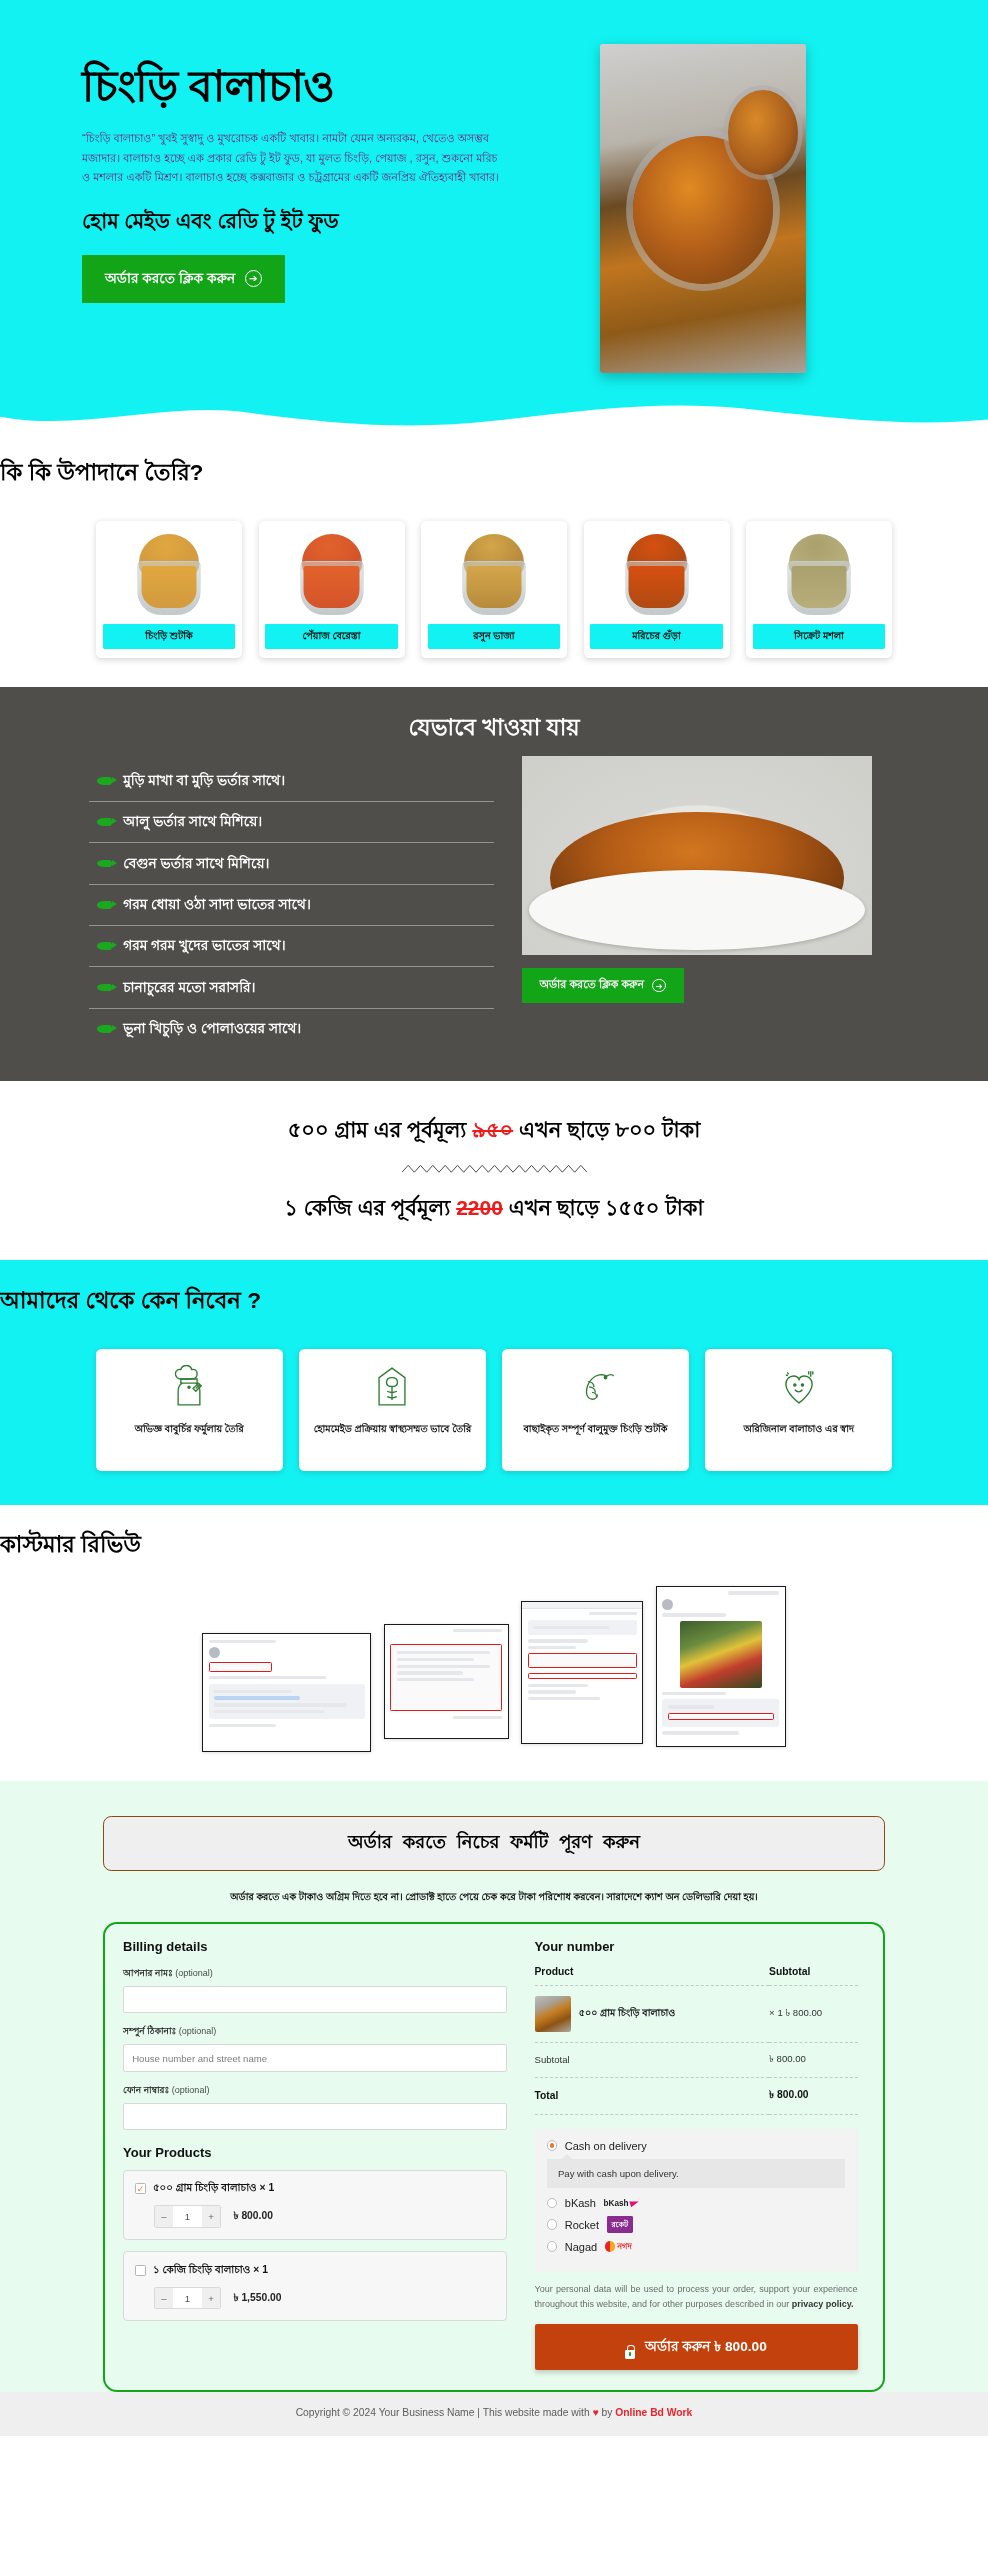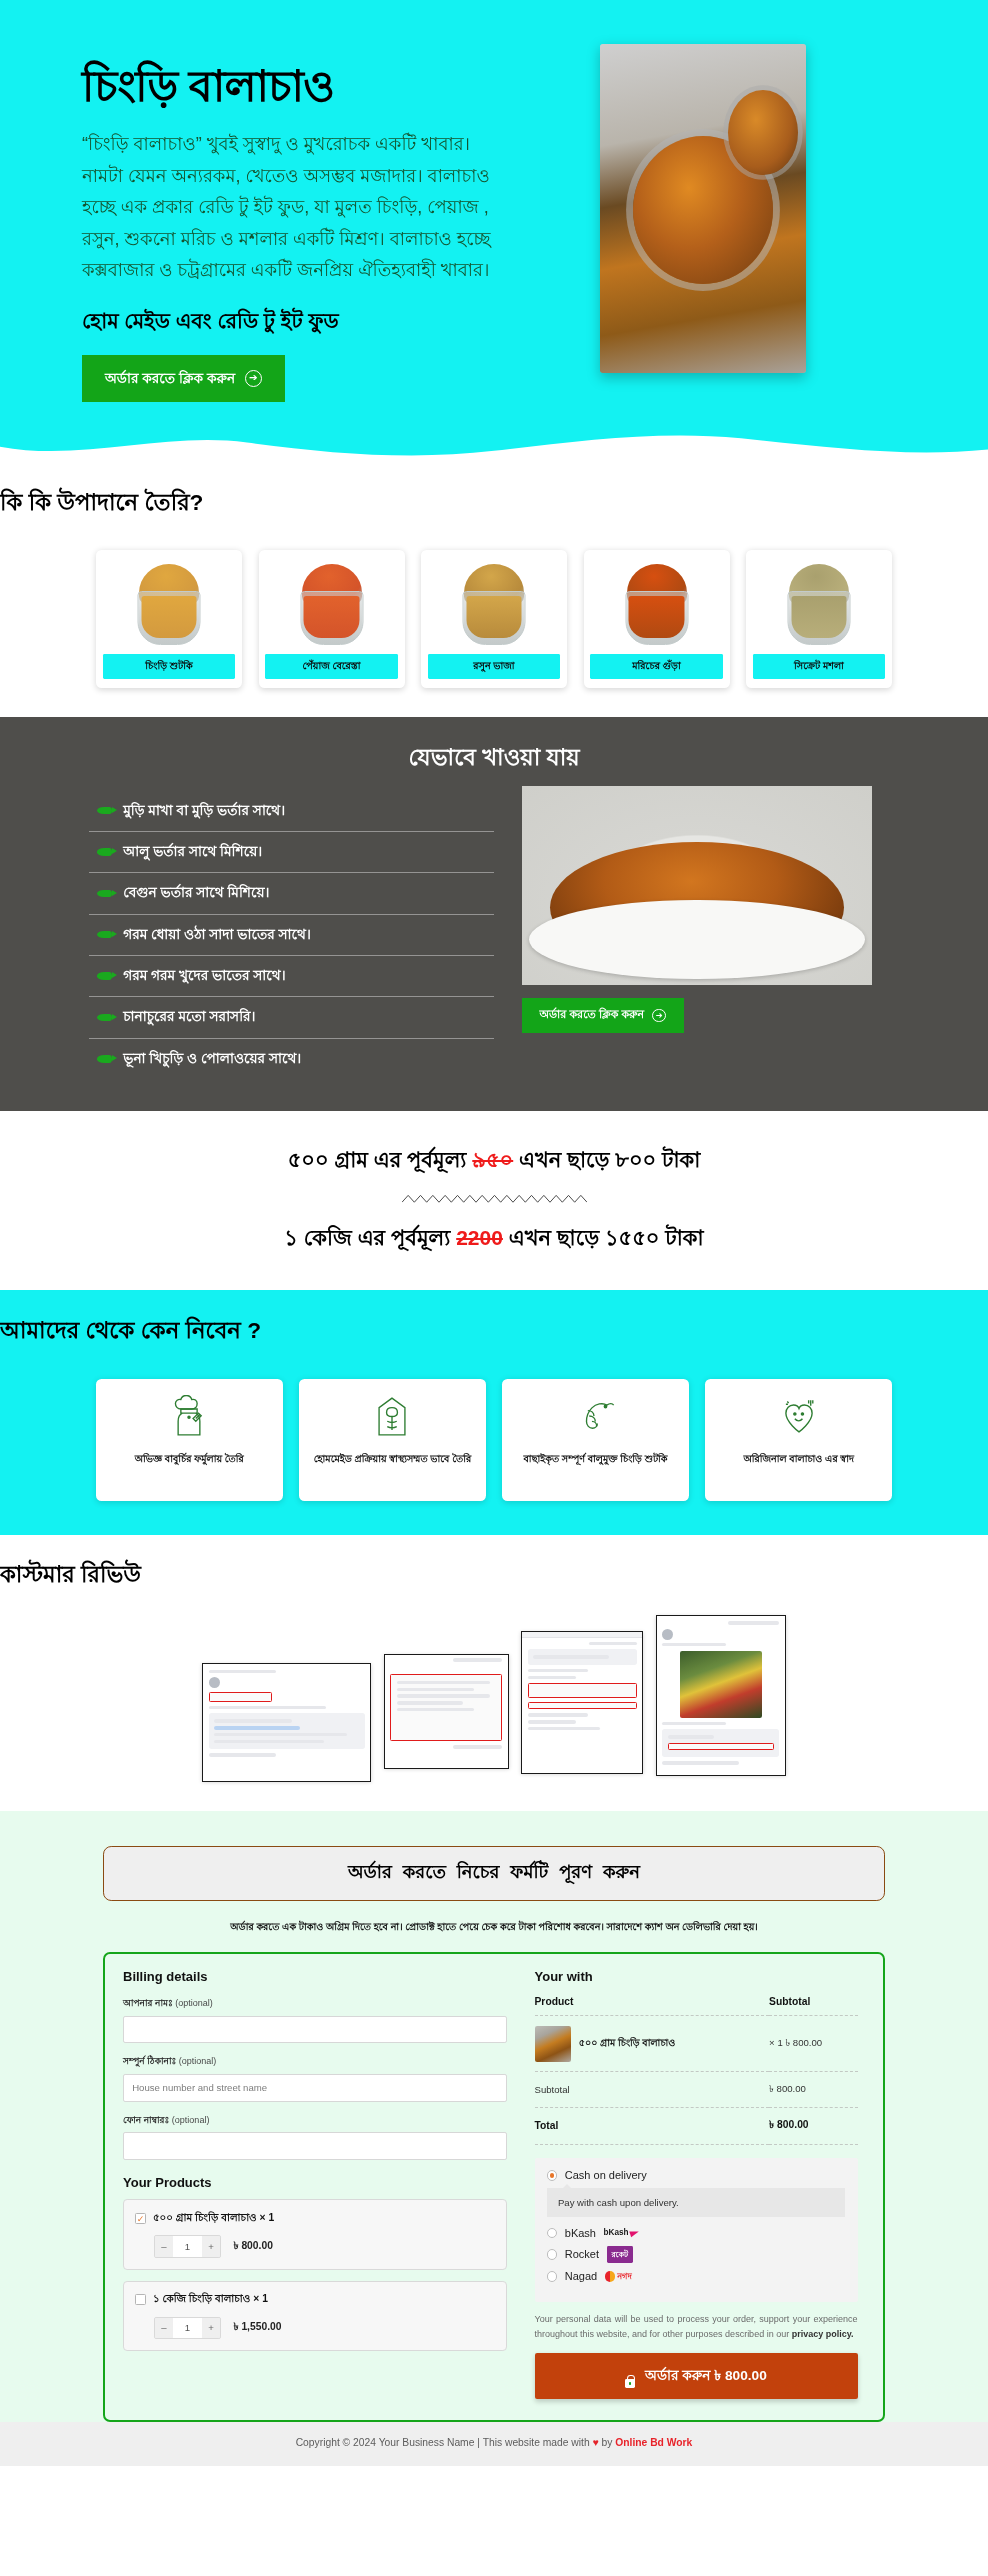--- a/index.html
+++ b/index.html
@@ -29,23 +29,23 @@
   .hero-left { width: 439px; padding-top: 24px; }
   .hero-title {
     font-size: 43px;
     font-weight: 700;
     letter-spacing: -0.7px;
     line-height: 1.15;
     color: #000;
     margin-bottom: 18px;
   }
   .hero-desc {
-    font-size: 18px;
+    font-size: 11px;
     line-height: 1.75;
-    color: #14532d;
+    color: #701a75;
     margin-bottom: 19px;
     max-width: 419px;
   }
   .hero-sub {
     font-size: 20.6px;
     font-weight: 700;
     color: #000;
     margin-bottom: 15px;
   }
   .btn-order {
@@ -320,21 +320,21 @@
     padding: 11px 6.9px;
     font-size: 18px; font-weight:700; color:#000;font-family:Liberation Mono, monospace;
   }
   .order-note {
     width: 789px; margin: 0 auto 16.5px;
     text-align:center; font-size:9.6px; font-weight:600; color:#111;
   }
   .checkout {
     width: 782px; margin: 0 auto;
     border: 2.1px solid #14a51a;
-    border-radius: 7px;
+    border-radius: 14px;
     background: #e7fbee;
     display:flex;
     padding: 15px 18px 20.6px;
     gap: 27.5px;
   }
   .col-left { width: 384px; }
   .col-right { width: 323px; }
   .col-head {
     font-size: 13px; font-weight: 700; color:#111; margin-bottom: 12.4px;
   }
@@ -763,21 +763,21 @@
                 <input class="qty" type="text" value="1" style="">
                 <button>+</button>
               </span>
               <span class="prod-price">৳ 1,550.00</span>
             </div>
           </div>
         </div>
     </div>
 
     <div class="col-right">
-      <div class="col-head">Your with</div>
+      <div class="col-head">Your number</div>
 
       <table class="ord-table">
         <thead>
           <tr>
             <th>Product</th>
             <th class="right">Subtotal</th>
           </tr>
         </thead>
         <tbody id="ord-body">
             <tr>

